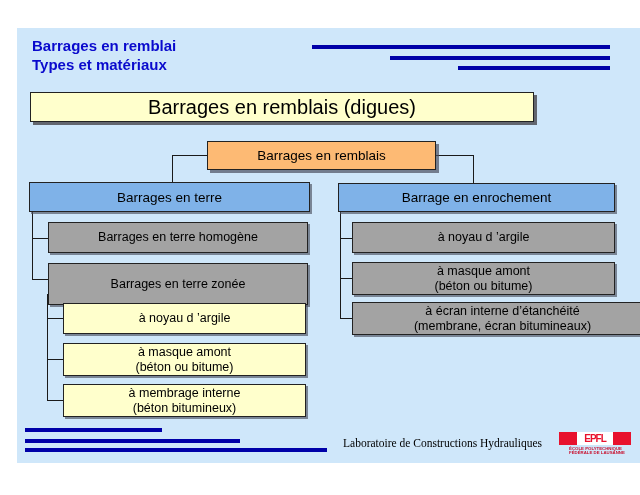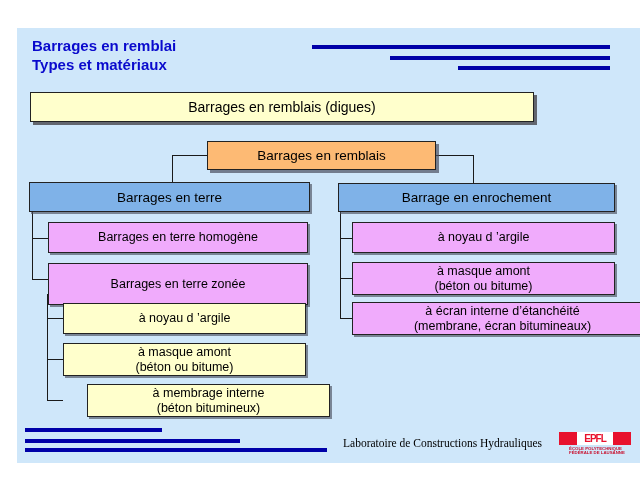--- a/index.html
+++ b/index.html
@@ -11,24 +11,24 @@
        font-size:15px;line-height:19px;}
 
   .bar{position:absolute;height:4px;background:#0000A8;}
 
   .vline,.hline{position:absolute;background:#1a1a1a;}
 
   .box{position:absolute;border:1px solid #222;display:flex;flex-direction:column;
        justify-content:center;align-items:center;text-align:center;color:#000;
        box-shadow:2px 2px 0 rgba(75,80,95,0.65);box-sizing:border-box;}
   .box .l1,.box .l2{width:100%;}
-  .title-box{background:#FFFFCC;font-size:14px;box-shadow:3px 3px 0 rgba(70,70,75,0.8);}
+  .title-box{background:#FFFFCC;font-size:20px;box-shadow:3px 3px 0 rgba(70,70,75,0.8);}
   .white-box{background:#fdba74;font-size:13.5px;box-shadow:3px 3px 0 rgba(75,80,95,0.7);}
   .blue-box{background:#7FB2E8;font-size:13.5px;}
-  .green-box{background:#f0abfc;font-size:12.5px;line-height:15px;}
+  .green-box{background:#a3a3a3;font-size:12.5px;line-height:15px;}
   .yellow-box{background:#FFFFCC;font-size:12.5px;line-height:15px;}
 
   .footer-lab{position:absolute;left:343px;top:437px;font-family:"Liberation Serif",serif;
               font-size:11.5px;color:#000;}
 
   .epfl{position:absolute;left:559px;top:432px;width:72px;}
   .epfl-row{display:flex;height:13px;align-items:stretch;}
   .epfl-block{width:18px;background:#E8112D;}
   .epfl-word{flex:1;background:#ffffff;color:#E8112D;font-weight:bold;font-size:10px;
              line-height:13px;text-align:center;letter-spacing:-1px;}
@@ -90,21 +90,21 @@
   </div>
 
   <div class="box yellow-box" style="left:63px;top:303px;width:243px;height:31px;">
     <span class="l1">à noyau d ’argile</span>
     <span class="l2"></span>
   </div>
   <div class="box yellow-box" style="left:63px;top:343px;width:243px;height:33px;">
     <span class="l1">à masque amont</span>
     <span class="l2">(béton ou bitume)</span>
   </div>
-  <div class="box yellow-box" style="left:63px;top:384px;width:243px;height:33px;margin-left:24px;">
+  <div class="box yellow-box" style="left:63px;top:384px;width:243px;height:33px;">
     <span class="l1">à membrage interne</span>
     <span class="l2">(béton bitumineux)</span>
   </div>
 
   <div class="box blue-box" style="left:338px;top:183px;width:277px;height:29px;">
     <span class="l1">Barrage en enrochement</span>
   </div>
 
   <div class="box green-box" style="left:352px;top:222px;width:263px;height:31px;">
     <span class="l1">à noyau d ’argile</span>

